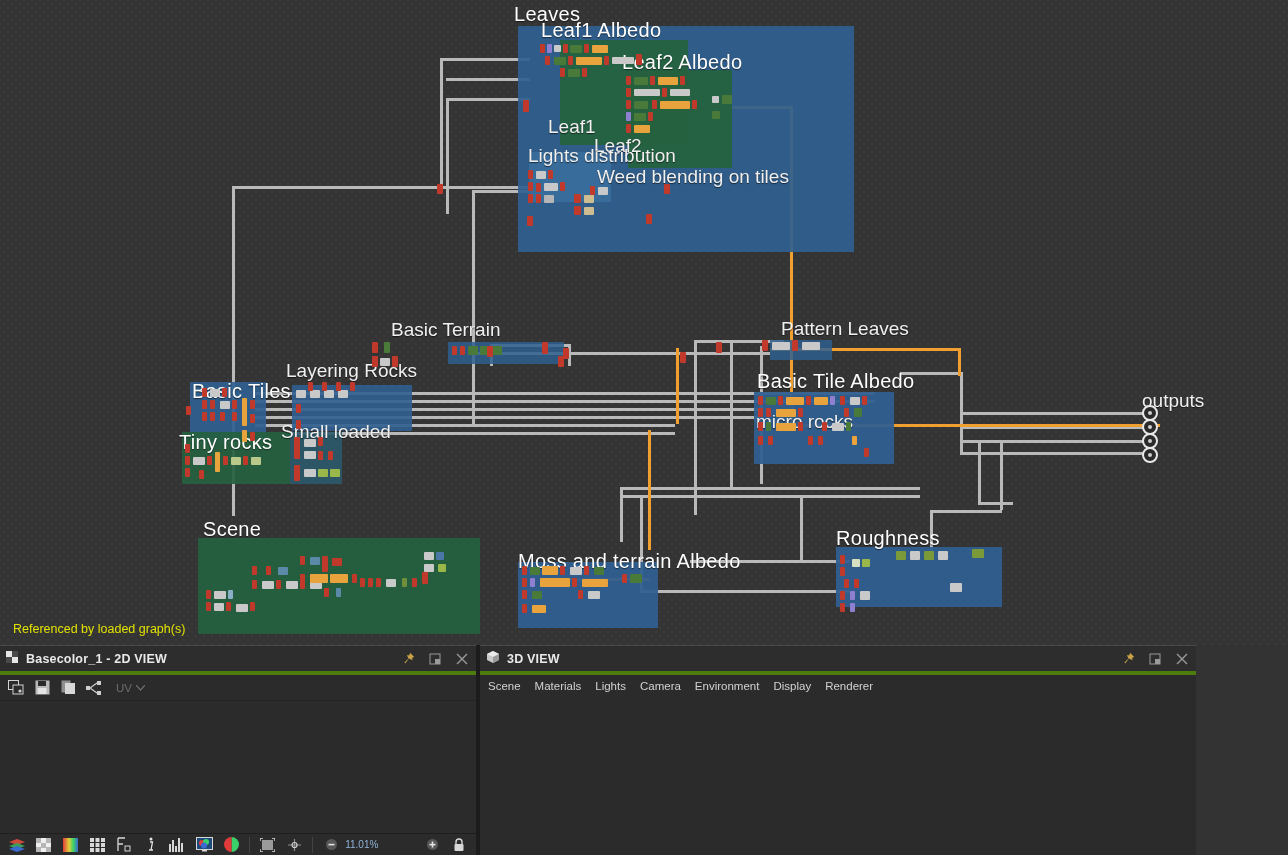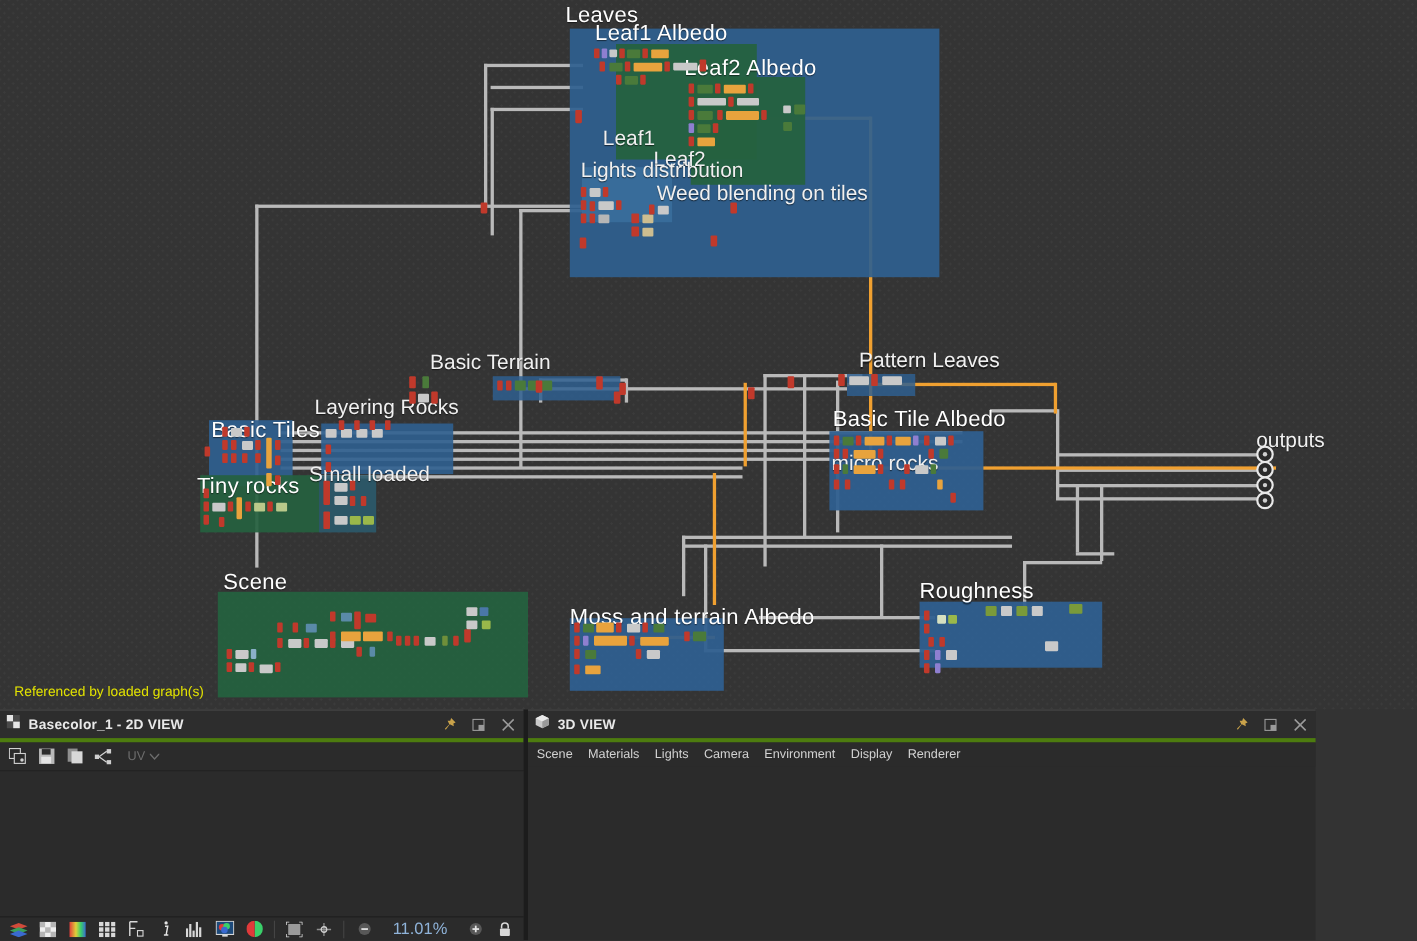--- a/index.html
+++ b/index.html
@@ -69,21 +69,21 @@
 
   .menubar { height:22px; display:flex; align-items:center; gap:14px; padding:0 8px;
     background:#2b2b2b; }
   .menubar .mi { color:#d2d2d2; font-size:11.5px; }
 
   .statusbar { position:absolute; left:0; bottom:0; height:22px; width:100%;
     background:#2b2b2b; display:flex; align-items:center; gap:1px; padding:0 4px;
     border-top:1px solid #1e1e1e; }
   .sb-ico { width:26px; height:20px; display:flex; align-items:center; justify-content:center; }
   .sep { width:1px; height:16px; background:#444; margin:0 4px; }
-  .zoomval { color:#8fb3d9; font-size:15px; width:74px; text-align:center; }
+  .zoomval { color:#8fb3d9; font-size:10px; width:74px; }
 
   .divider-v { position:absolute; background:#1c1c1c; }
 </style>
 </head>
 <body>
 
 <div id="app">
 
   <div id="graph">
 

